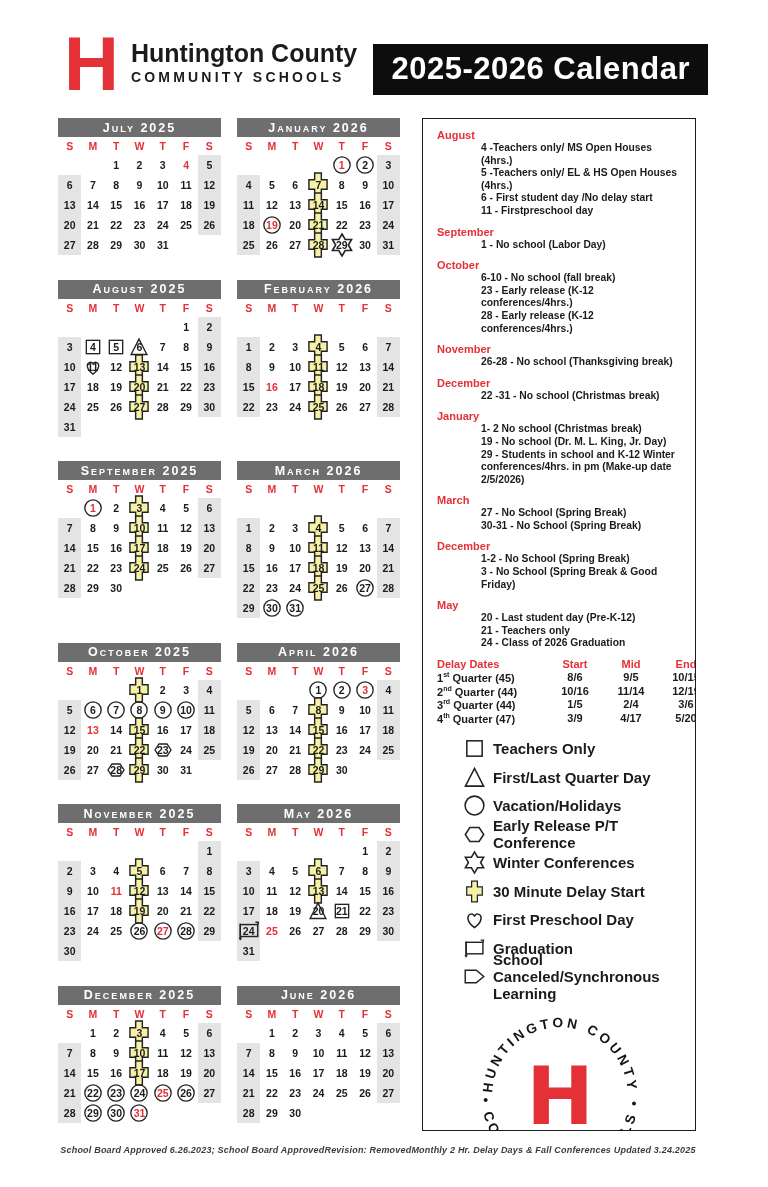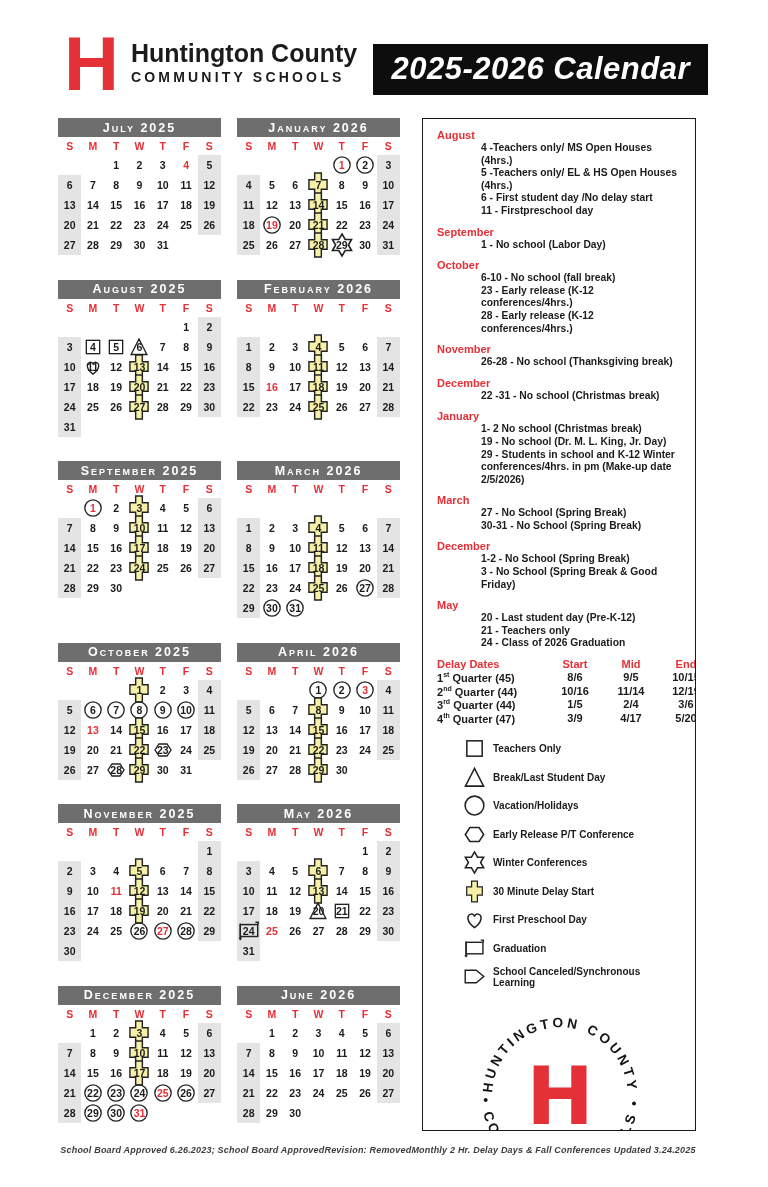--- a/index.html
+++ b/index.html
@@ -13,21 +13,21 @@
   html,body{width:768px;background:#ffffff;font-family:"Liberation Sans",sans-serif;color:var(--ink);}
   body{height:1187px;overflow:hidden;position:relative;}
 
   
   .header{display:flex;align-items:flex-start;padding:30px 60px 0 64px;height:104px;}
   .logo-h{color:var(--red);font-weight:900;font-size:76px;line-height:68px;letter-spacing:-2px;}
   .org{margin:10px 0 0 14px;}
   .org-name{font-weight:900;font-size:25px;letter-spacing:0;line-height:26px;}
   .org-sub{font-weight:700;font-size:14px;letter-spacing:3.2px;margin-top:3px;}
   .banner{margin-left:auto;background:#0d0d0d;color:#fff;font-weight:900;font-size:31px;
-          padding:7px 18px 8px 18px;margin-top:14px;letter-spacing:0.5px;font-style:italic;}
+          padding:7px 18px 8px 18px;margin-top:14px;letter-spacing:0.5px;}
 
   
   .main{display:flex;gap:22px;padding-left:58px;margin-top:14px;}
   #calendars{display:grid;grid-template-columns:163px 163px;column-gap:27px;row-gap:11px;align-items:start;gap:16px;}
 
   
   .cal{width:163px;}
   .cal-title{height:19px;background:var(--hdr-gray);color:#fff;display:flex;align-items:center;justify-content:center;
              font-weight:700;font-size:12.5px;letter-spacing:2px;font-variant:small-caps;}
   .dow{display:grid;grid-template-columns:repeat(7,1fr);height:18px;}
@@ -53,21 +53,21 @@
   .term-grid{display:grid;grid-template-columns:112px 52px 60px 50px;row-gap:1px;}
   .term-grid .th{color:var(--red);font-weight:700;font-size:11px;}
   .term-grid .td{font-weight:700;font-size:11px;}
   .term-grid .c{text-align:center;}
   .term-grid sup{font-size:7px;}
 
   #legend{margin:10px 0 6px 26px;}
   .leg-row{display:flex;align-items:center;height:28.5px;}
   .leg-icon{width:30px;line-height:0;flex:0 0 30px;}
   .leg-icon svg{width:23px;height:23px;overflow:visible;display:block;}
-  .leg-label{font-weight:700;font-size:10px;}
+  .leg-label{font-weight:700;font-size:15px;}
 
   #seal{display:flex;justify-content:center;margin-top:10px;}
   .seal-text{font-family:"Liberation Sans",sans-serif;font-weight:700;font-size:14.5px;letter-spacing:3.5px;fill:#141414;}
   .seal-h{font-family:"DejaVu Sans",sans-serif;font-weight:800;font-size:86px;fill:var(--red);}
 
   
   .footer{position:absolute;left:0;right:12px;bottom:32px;text-align:center;
           font-size:9px;font-style:italic;font-weight:700;color:#3c3c3c;letter-spacing:0.2px;}
 </style>
 </head>
@@ -1978,21 +1978,21 @@
             </svg>
           </span>
           <span class="leg-label">Teachers Only</span>
         </div>
         <div class="leg-row">
           <span class="leg-icon">
             <svg viewBox="0 0 24 24">
               <path d="M12 2.5 L21.5 21 L2.5 21 Z" fill="none" stroke="#222" stroke-width="1.6"></path>
             </svg>
           </span>
-          <span class="leg-label">Break/Last Student Day</span>
+          <span class="leg-label">First/Last Quarter Day</span>
         </div>
         <div class="leg-row">
           <span class="leg-icon">
             <svg viewBox="0 0 24 24">
               <circle cx="12" cy="12" r="9.8" fill="none" stroke="#222" stroke-width="1.6"></circle>
             </svg>
           </span>
           <span class="leg-label">Vacation/Holidays</span>
         </div>
         <div class="leg-row">

